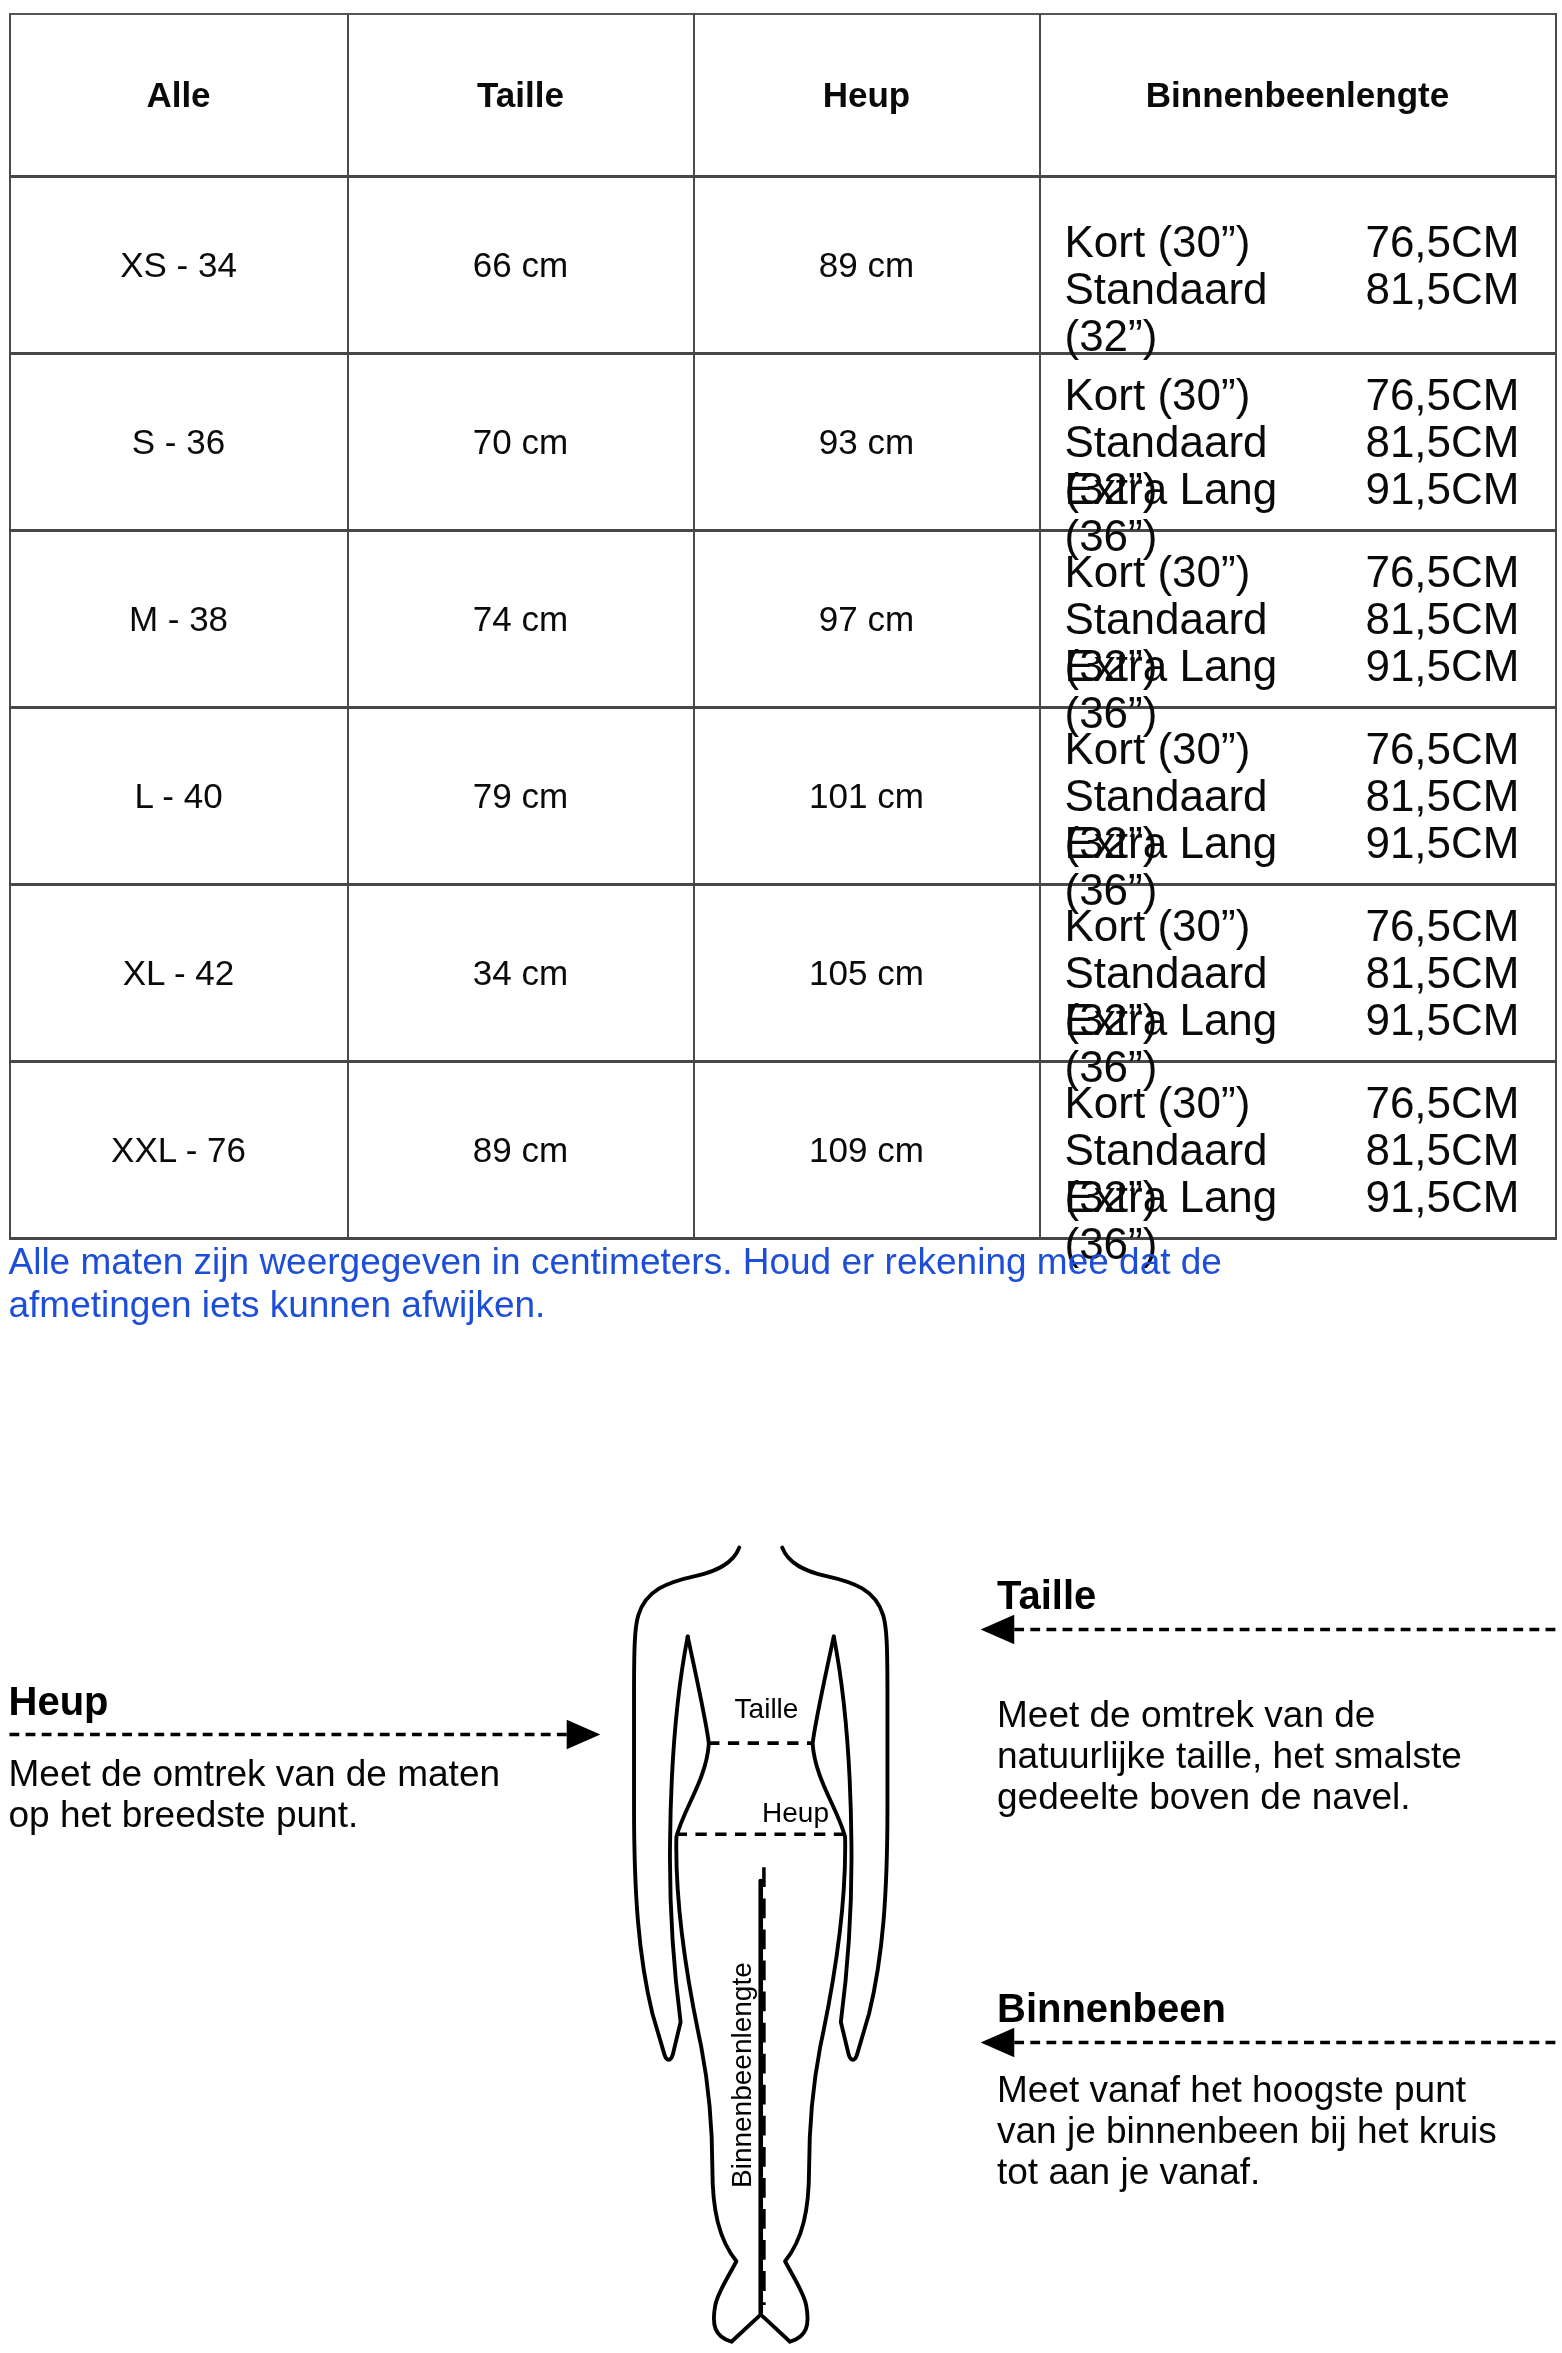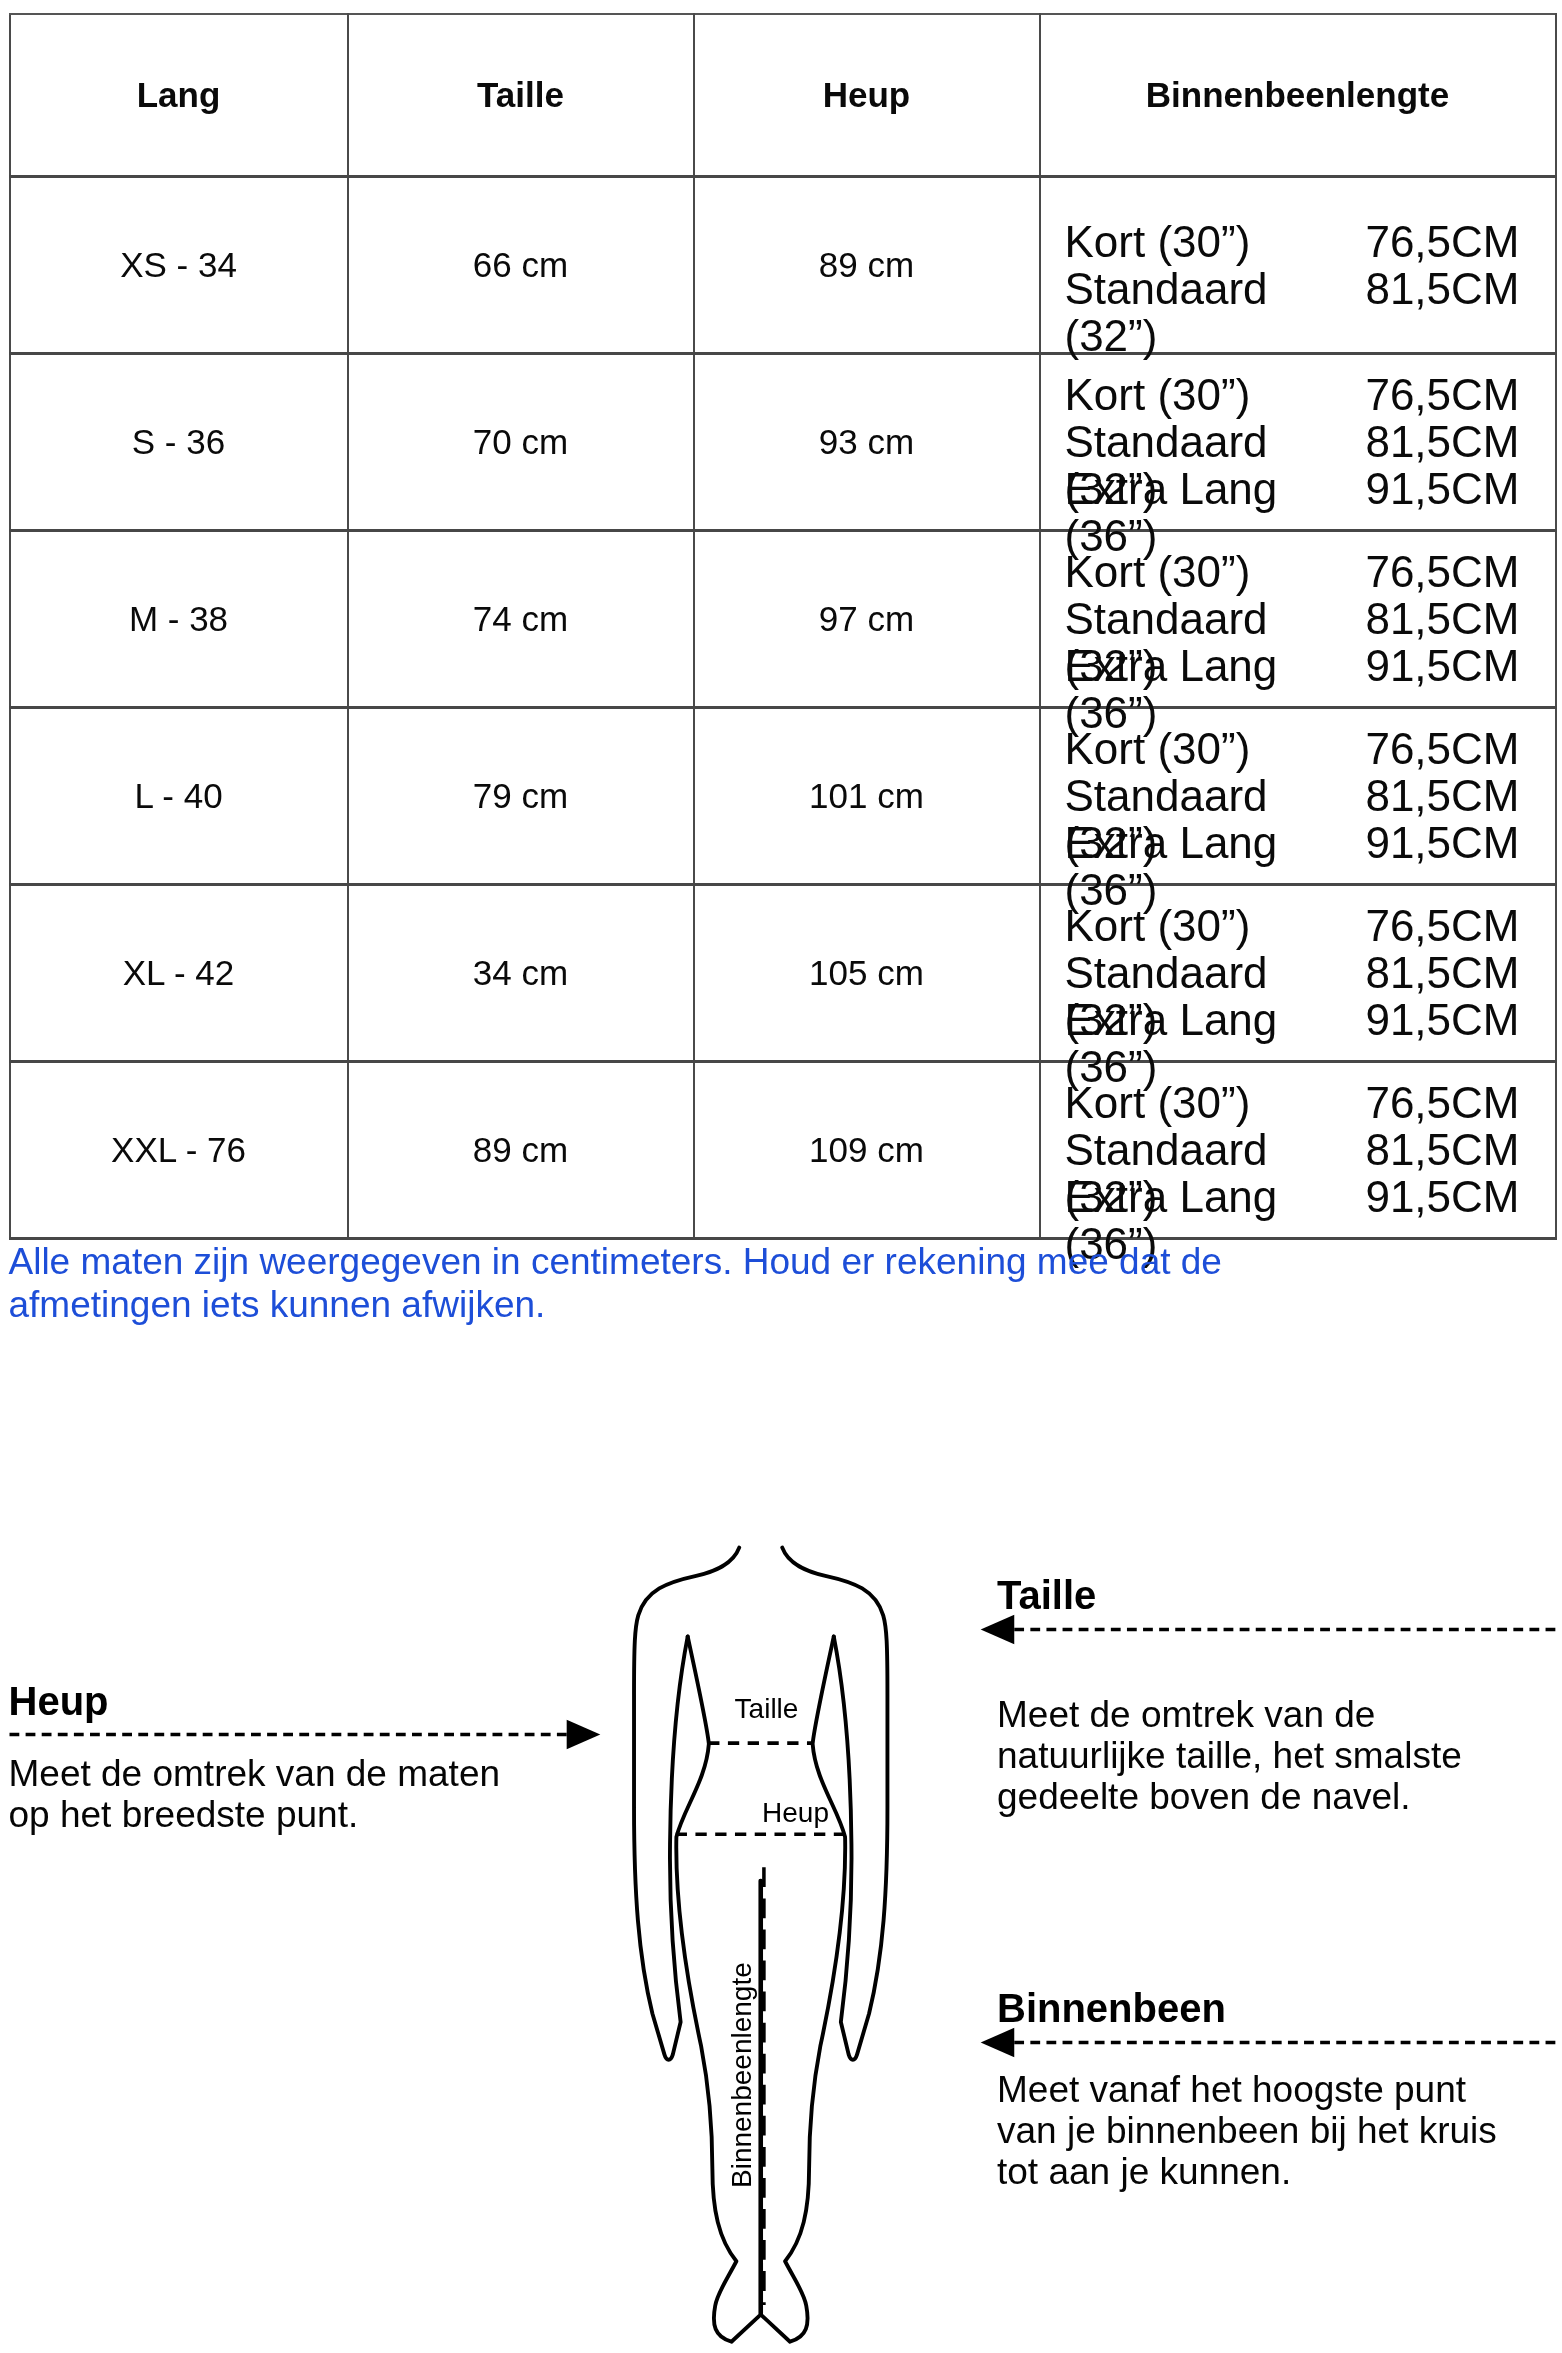--- a/index.html
+++ b/index.html
@@ -44,21 +44,21 @@
 
   <table class="size-table">
     <colgroup>
       <col style="width:338px">
         <col style="width:346px">
         <col style="width:346px">
         <col style="width:516px">
     </colgroup>
     <thead>
       <tr>
-        <th>Lang</th>
+        <th>Alle</th>
         <th>Taille</th>
         <th>Heup</th>
         <th>Binnenbeenlengte</th>
       </tr>
     </thead>
     <tbody>
       <tr>
         <td>XS - 34</td>
         <td>66 cm</td>
         <td>89 cm</td>
@@ -195,21 +195,21 @@
   </div>
 
   <div class="guide-title" style="left:997px; top:1986px;">Binnenbeen</div>
   <svg class="guide-arrow" style="left:973px; top:2025px;" width="590" height="35" viewBox="0 0 835 50">
     <polygon points="55,4 7,25 55,46" fill="#000"></polygon>
     <line x1="55" y1="25" x2="835" y2="25" stroke="#000" stroke-width="5" stroke-dasharray="14 9"></line>
   </svg>
   <div class="guide-text" style="left:997px; top:2069px;">
     <div>Meet vanaf het hoogste punt</div>
     <div>van je binnenbeen bij het kruis</div>
-    <div>tot aan je kunnen.</div>
+    <div>tot aan je vanaf.</div>
   </div>
 
   <svg style="position:absolute; left:607px; top:1525px;" width="311" height="828" viewBox="860 2160 440 1173">
     <g fill="none" stroke="#000" stroke-width="5.5" stroke-linecap="round" stroke-linejoin="round">
 
       <path d="M 1047 2192
                C 1038 2216, 1012 2226, 986 2232
                C 945 2241, 915 2252, 904 2288
                C 899 2305, 898 2330, 898 2400
                L 898 2560

